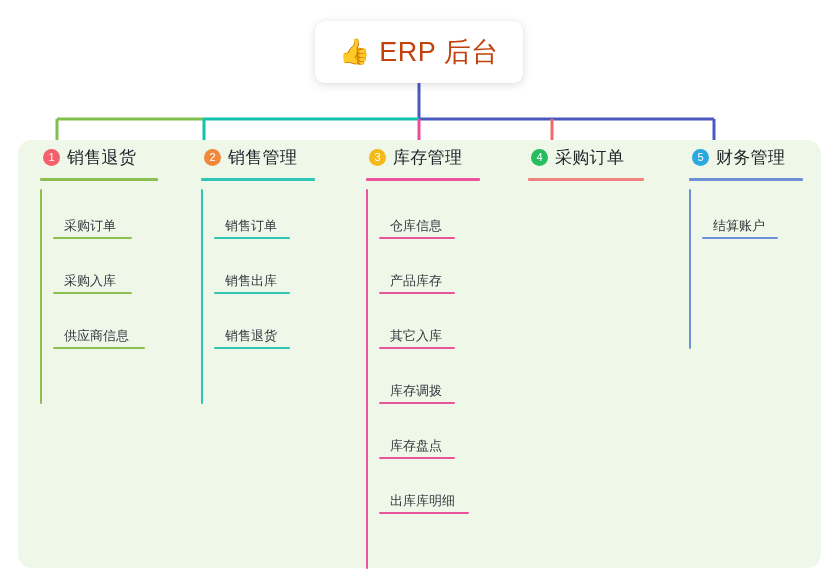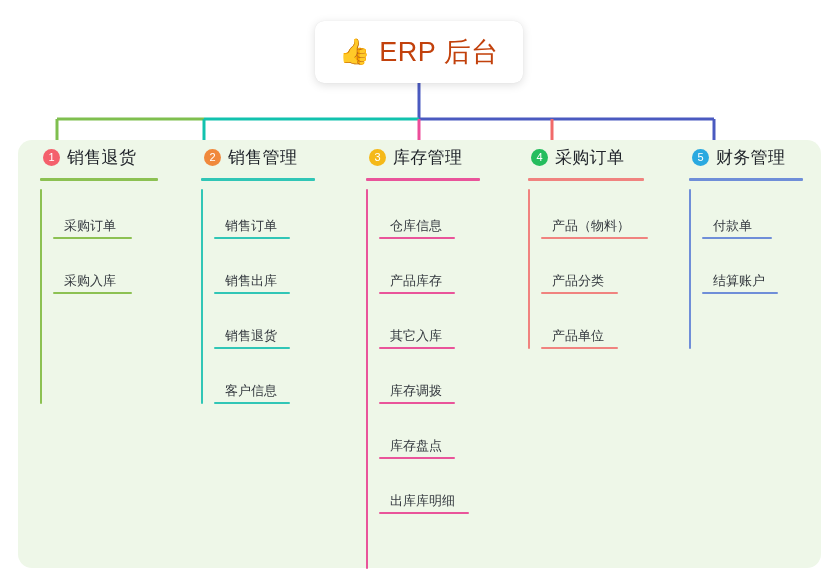--- a/index.html
+++ b/index.html
@@ -191,20 +191,24 @@
         <div class="leaves">
           <div class="spine" style="background: rgb(140, 193, 82); height: 215px;"></div>
           <div class="leaf">
             <span class="leaf-text">采购订单</span>
             <div class="leaf-rule" style="width: 79px; background: rgb(140, 193, 82);"></div>
           </div>
           <div class="leaf">
             <span class="leaf-text">采购入库</span>
             <div class="leaf-rule" style="width: 79px; background: rgb(140, 193, 82);"></div>
           </div>
+          <div class="leaf">
+            <span class="leaf-text">供应商信息</span>
+            <div class="leaf-rule" style="width: 92px; background: rgb(140, 193, 82);"></div>
+          </div>
         </div>
       </div>
       <div class="column col-1">
         <div class="col-head">
           <span class="badge" style="background: rgb(240, 137, 60);">2</span>
           <span class="col-title">销售管理</span>
         </div>
         <div class="head-rule" style="width: 114px; background: rgb(48, 198, 182);"></div>
         <div class="leaves">
           <div class="spine" style="background: rgb(48, 198, 182); height: 215px;"></div>
@@ -213,24 +217,20 @@
             <div class="leaf-rule" style="width: 76px; background: rgb(48, 198, 182);"></div>
           </div>
           <div class="leaf">
             <span class="leaf-text">销售出库</span>
             <div class="leaf-rule" style="width: 76px; background: rgb(48, 198, 182);"></div>
           </div>
           <div class="leaf">
             <span class="leaf-text">销售退货</span>
             <div class="leaf-rule" style="width: 76px; background: rgb(48, 198, 182);"></div>
           </div>
-          <div class="leaf">
-            <span class="leaf-text">客户信息</span>
-            <div class="leaf-rule" style="width: 76px; background: rgb(48, 198, 182);"></div>
-          </div>
         </div>
       </div>
       <div class="column col-2">
         <div class="col-head">
           <span class="badge" style="background: rgb(245, 185, 25);">3</span>
           <span class="col-title">库存管理</span>
         </div>
         <div class="head-rule" style="width: 114px; background: rgb(233, 84, 154);"></div>
         <div class="leaves">
           <div class="spine" style="background: rgb(233, 84, 154); height: 380px;"></div>
@@ -259,49 +259,30 @@
             <div class="leaf-rule" style="width: 90px; background: rgb(233, 84, 154);"></div>
           </div>
         </div>
       </div>
       <div class="column col-3">
         <div class="col-head">
           <span class="badge" style="background: rgb(37, 189, 94);">4</span>
           <span class="col-title">采购订单</span>
         </div>
         <div class="head-rule" style="width: 116px; background: rgb(240, 131, 127);"></div>
-        <div class="leaves">
-          <div class="spine" style="background: rgb(240, 131, 127); height: 160px;"></div>
-          <div class="leaf">
-            <span class="leaf-text">产品（物料）</span>
-            <div class="leaf-rule" style="width: 107px; background: rgb(240, 131, 127);"></div>
-          </div>
-          <div class="leaf">
-            <span class="leaf-text">产品分类</span>
-            <div class="leaf-rule" style="width: 77px; background: rgb(240, 131, 127);"></div>
-          </div>
-          <div class="leaf">
-            <span class="leaf-text">产品单位</span>
-            <div class="leaf-rule" style="width: 77px; background: rgb(240, 131, 127);"></div>
-          </div>
-        </div>
       </div>
       <div class="column col-4">
         <div class="col-head">
           <span class="badge" style="background: rgb(42, 169, 224);">5</span>
           <span class="col-title">财务管理</span>
         </div>
         <div class="head-rule" style="width: 114px; background: rgb(111, 142, 216);"></div>
         <div class="leaves">
           <div class="spine" style="background: rgb(111, 142, 216); height: 160px;"></div>
           <div class="leaf">
-            <span class="leaf-text">付款单</span>
-            <div class="leaf-rule" style="width: 70px; background: rgb(111, 142, 216);"></div>
-          </div>
-          <div class="leaf">
             <span class="leaf-text">结算账户</span>
             <div class="leaf-rule" style="width: 76px; background: rgb(111, 142, 216);"></div>
           </div>
         </div>
       </div>
     </div>
 
 </div>
 
 </body></html>

